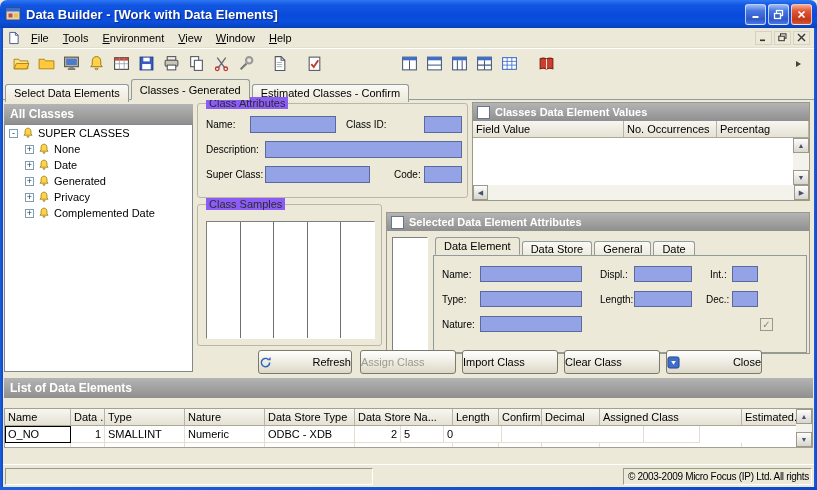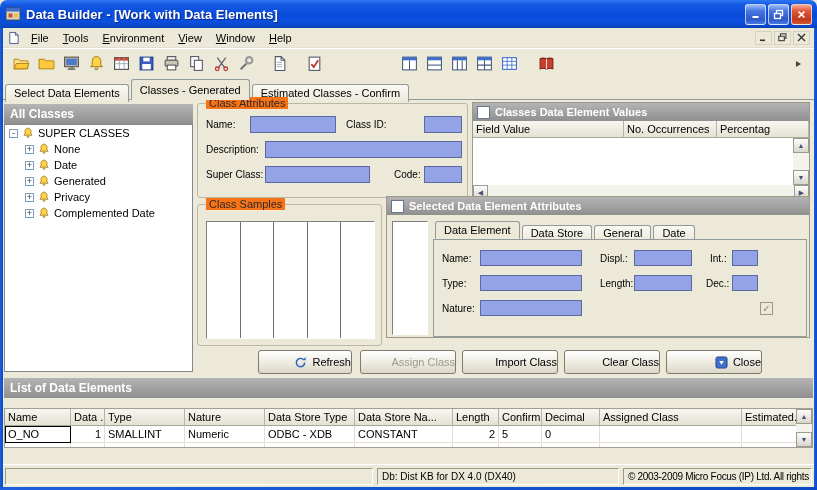--- a/index.html
+++ b/index.html
@@ -44,21 +44,21 @@
   
   .bighdr{background:linear-gradient(180deg,#B4B4B4,#8F8F8F);color:#fff;font-weight:bold;font-size:12px;
     display:flex;align-items:center;padding:0 6px;height:20px}
   .grayhdr{background:linear-gradient(180deg,#B4B4B4,#8F8F8F);color:#fff;font-weight:bold;font-size:11px;
     display:flex;align-items:center;padding:0 4px;height:18px}
 
   
   .panelbox{border:1px solid #9C998A;background:#ECE9D8}
   .sunken{border:1px solid;border-color:#808080 #fff #fff #808080;background:#fff}
   .groupbox{position:absolute;border:1px solid #BBB7A4;border-radius:3px;background:#ECE9D8}
-  .legend{position:absolute;top:-7px;left:8px;background:#f97316;padding:0 3px;font-size:11px;color:#2b2b2b}
+  .legend{position:absolute;top:-7px;left:8px;background:#8b5cf6;padding:0 3px;font-size:11px;color:#2b2b2b}
 
   .label{position:absolute;font-size:10px;color:#000;white-space:nowrap}
   .bluefield{position:absolute;height:17px;background:#93A3E6;border:1px solid #5A6A9E}
 
   .cb{width:13px;height:13px;background:#fff;border:1px solid #66788F;display:inline-flex;align-items:center;justify-content:center;font-size:10px}
   .cb.disabled{background:#ECE9D8;border-color:#9B988A;color:#8B8876}
 
   
   .tree{position:absolute;left:0;top:20px;right:0;bottom:0;background:#fff;border:1px solid #828790;overflow:hidden;font-size:11px}
   .trow{display:flex;align-items:center;height:16px;padding-left:4px;white-space:nowrap}
@@ -70,21 +70,21 @@
   .sbtn{background:linear-gradient(#FDFDFD,#D8D5CC);border:1px solid #9B9A8D;color:#44536B;
     display:flex;align-items:center;justify-content:center;font-size:7px}
   .strack{background:#F3F2EB}
 
   
   .th{background:linear-gradient(#F7F6F1,#E5E2D3);border-right:1px solid #B7B4A5;border-bottom:1px solid #A9A69A;
     font-size:11px;padding:1px 3px;white-space:nowrap;overflow:hidden;height:17px;line-height:14px}
 
   
   .xbtn{position:absolute;height:24px;border:1px solid #7B7A6C;border-radius:3px;font-size:11px;color:#000;
-    background:linear-gradient(#FFFFFF,#F0EEE5 45%,#DCD8C8);display:flex;align-items:center;justify-content:flex-end;gap:5px}
+    background:linear-gradient(#FFFFFF,#F0EEE5 45%,#DCD8C8);display:flex;align-items:center;justify-content:space-between;gap:5px}
   .xbtn.disabled{color:#9C9A8C}
 
   
   .dtable{position:absolute;left:4px;top:408px;width:809px;height:40px;background:#fff;border:1px solid #A3A093;overflow:hidden}
   .drow{display:flex}
   .td{font-size:11px;padding:1px 3px;height:17px;line-height:14px;border-right:1px solid #E2DFD2;border-bottom:1px solid #E2DFD2;
     white-space:nowrap;overflow:hidden;background:#fff}
   .td.num{text-align:right}
   .td.focus{outline:1px solid #000;outline-offset:-1px}
 
@@ -400,21 +400,21 @@
     <span class="legend">Class Samples</span>
     <div class="sunken" style="position:absolute;left:8px;top:16px;width:169px;height:118px;display:flex">
       <div style="flex:1;border-right:1px solid #6F6F6F"></div>
       <div style="flex:1;border-right:1px solid #6F6F6F"></div>
       <div style="flex:1;border-right:1px solid #6F6F6F"></div>
       <div style="flex:1;border-right:1px solid #6F6F6F"></div>
       <div style="flex:1"></div>
     </div>
   </div>
 
-  <div class="abs panelbox" style="left:386px;top:196px;width:424px;height:142px">
+  <div class="abs panelbox" style="left:386px;top:212px;width:424px;height:142px">
     <div class="grayhdr">
       <span class="cb"></span>
       <span style="margin-left:5px">Selected Data Element Attributes</span>
     </div>
     <div class="sunken" style="position:absolute;left:5px;top:24px;width:36px;height:114px"></div>
 
     <div style="position:absolute;left:46px;top:24px;width:374px;height:116px">
       <div style="height:18px;padding-left:2px">
         <span class="tab active" style="height:18px;line-height:17px;top:0;font-size:11px">Data Element</span><span class="tab" style="height:16px;line-height:15px;top:2px">Data Store</span><span class="tab" style="height:16px;line-height:15px;top:2px">General</span><span class="tab" style="height:16px;line-height:15px;top:2px">Date</span>
       </div>
@@ -483,21 +483,20 @@
       <div class="th" style="width:58px">Decimal</div>
       <div class="th" style="width:142px">Assigned Class</div>
       <div class="th" style="width:56px">Estimated...</div>
     </div>
     <div class="drow">
       <div class="td focus" style="width:66px">O_NO</div>
       <div class="td num" style="width:34px">1</div>
       <div class="td" style="width:80px">SMALLINT</div>
       <div class="td" style="width:80px">Numeric</div>
       <div class="td" style="width:90px">ODBC - XDB</div>
-      <div class="td" style="width:98px">CONSTANT</div>
       <div class="td num" style="width:46px">2</div>
       <div class="td" style="width:43px">5</div>
       <div class="td" style="width:58px">0</div>
       <div class="td" style="width:142px"></div>
       <div class="td" style="width:56px"></div>
     </div>
     <div class="drow" style="height:6px;overflow:hidden">
       <div class="td" style="width:66px"></div>
         <div class="td" style="width:34px"></div>
         <div class="td" style="width:80px"></div>
@@ -512,20 +511,19 @@
     </div>
     <div style="position:absolute;right:0;top:0;width:16px;height:38px">
       <div class="sbtn" style="height:15px">▲</div>
       <div class="strack" style="height:8px"></div>
       <div class="sbtn" style="height:15px">▼</div>
     </div>
   </div>
 
   <div class="statusbar">
     <div class="spanel" style="left:2px;width:368px"></div>
-    <div class="spanel" style="left:374px;width:242px">Db: Dist KB for DX 4.0 (DX40)</div>
     <div class="spanel" style="left:620px;width:189px;letter-spacing:-0.3px">© 2003-2009 Micro Focus (IP) Ltd. All rights reserved.</div>
   </div>
 
   <div class="abs frame" style="left:0;top:28px;width:3px;height:459px"></div>
   <div class="abs frame" style="left:814px;top:28px;width:3px;height:459px"></div>
   <div class="abs frame" style="left:0;top:487px;width:817px;height:3px"></div>
 </div>
 
 </body></html>

